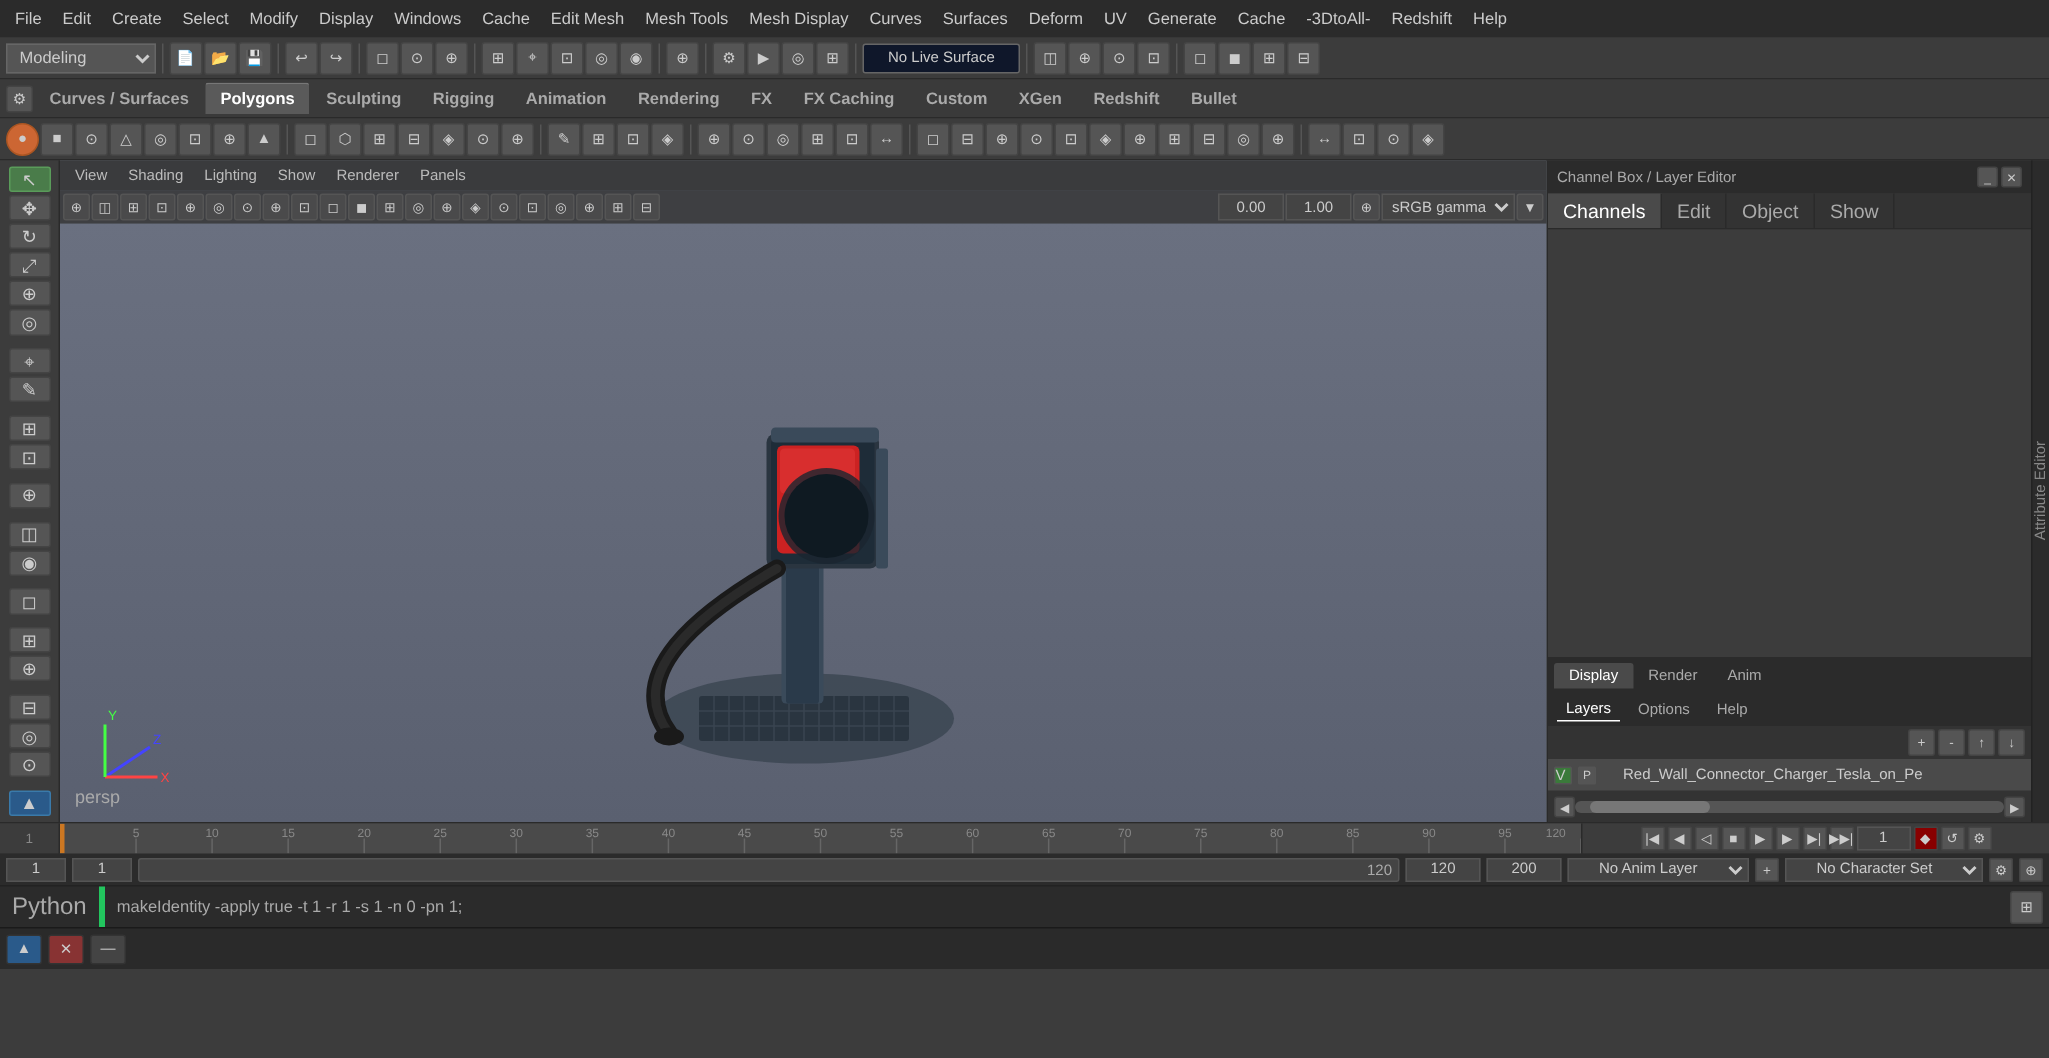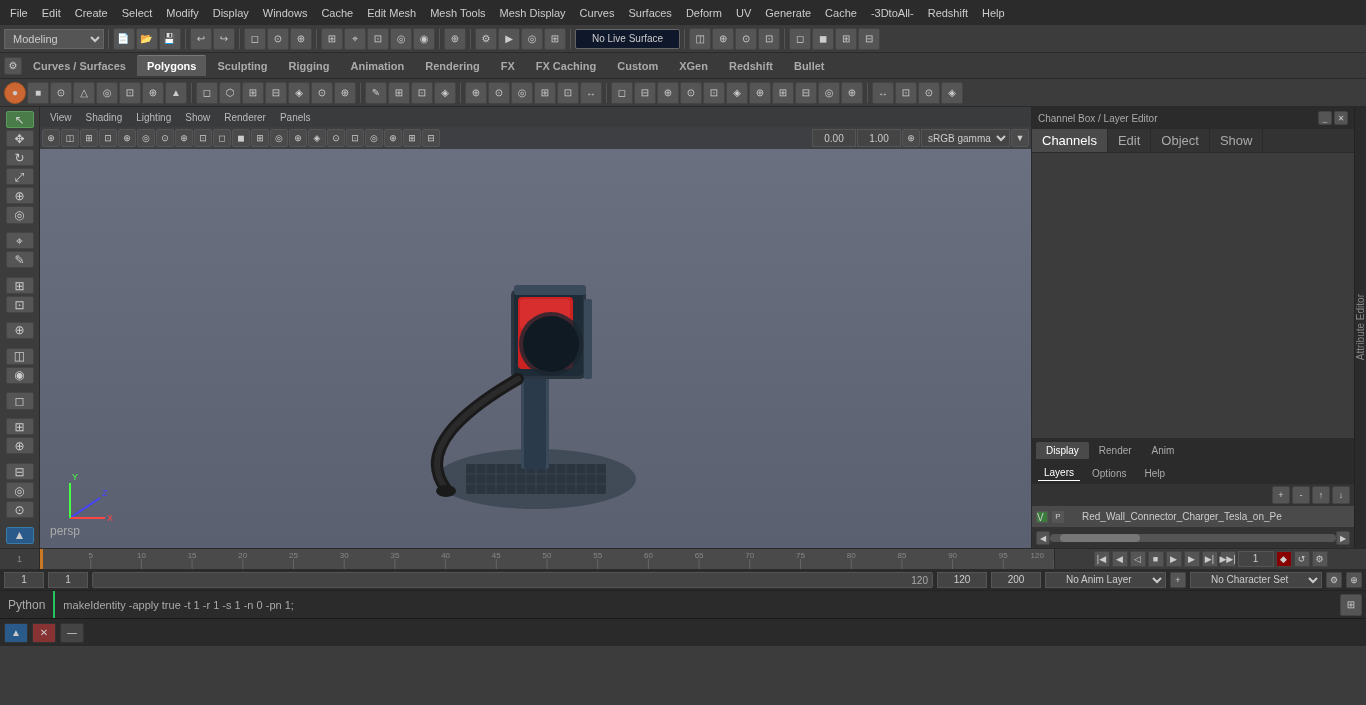--- a/index.html
+++ b/index.html
@@ -484,23 +484,23 @@
     .python-bar {
       height: 28px;
       background: #2b2b2b;
       display: flex;
       align-items: center;
       gap: 4px;
       border-top: 1px solid #222;
     }
     .python-label {
       padding: 0 8px;
-      font-size: 12px;
+      font-size: 16px;
       color: #aaa;
-      border-right: 2px solid #22c55e;
+      border-right: 4px solid #22c55e;
       height: 100%;
       display: flex;
       align-items: center;
     }
     .python-input {
       flex: 1;
       background: transparent;
       border: none;
       color: #aaa;
       font-size: 11px;

